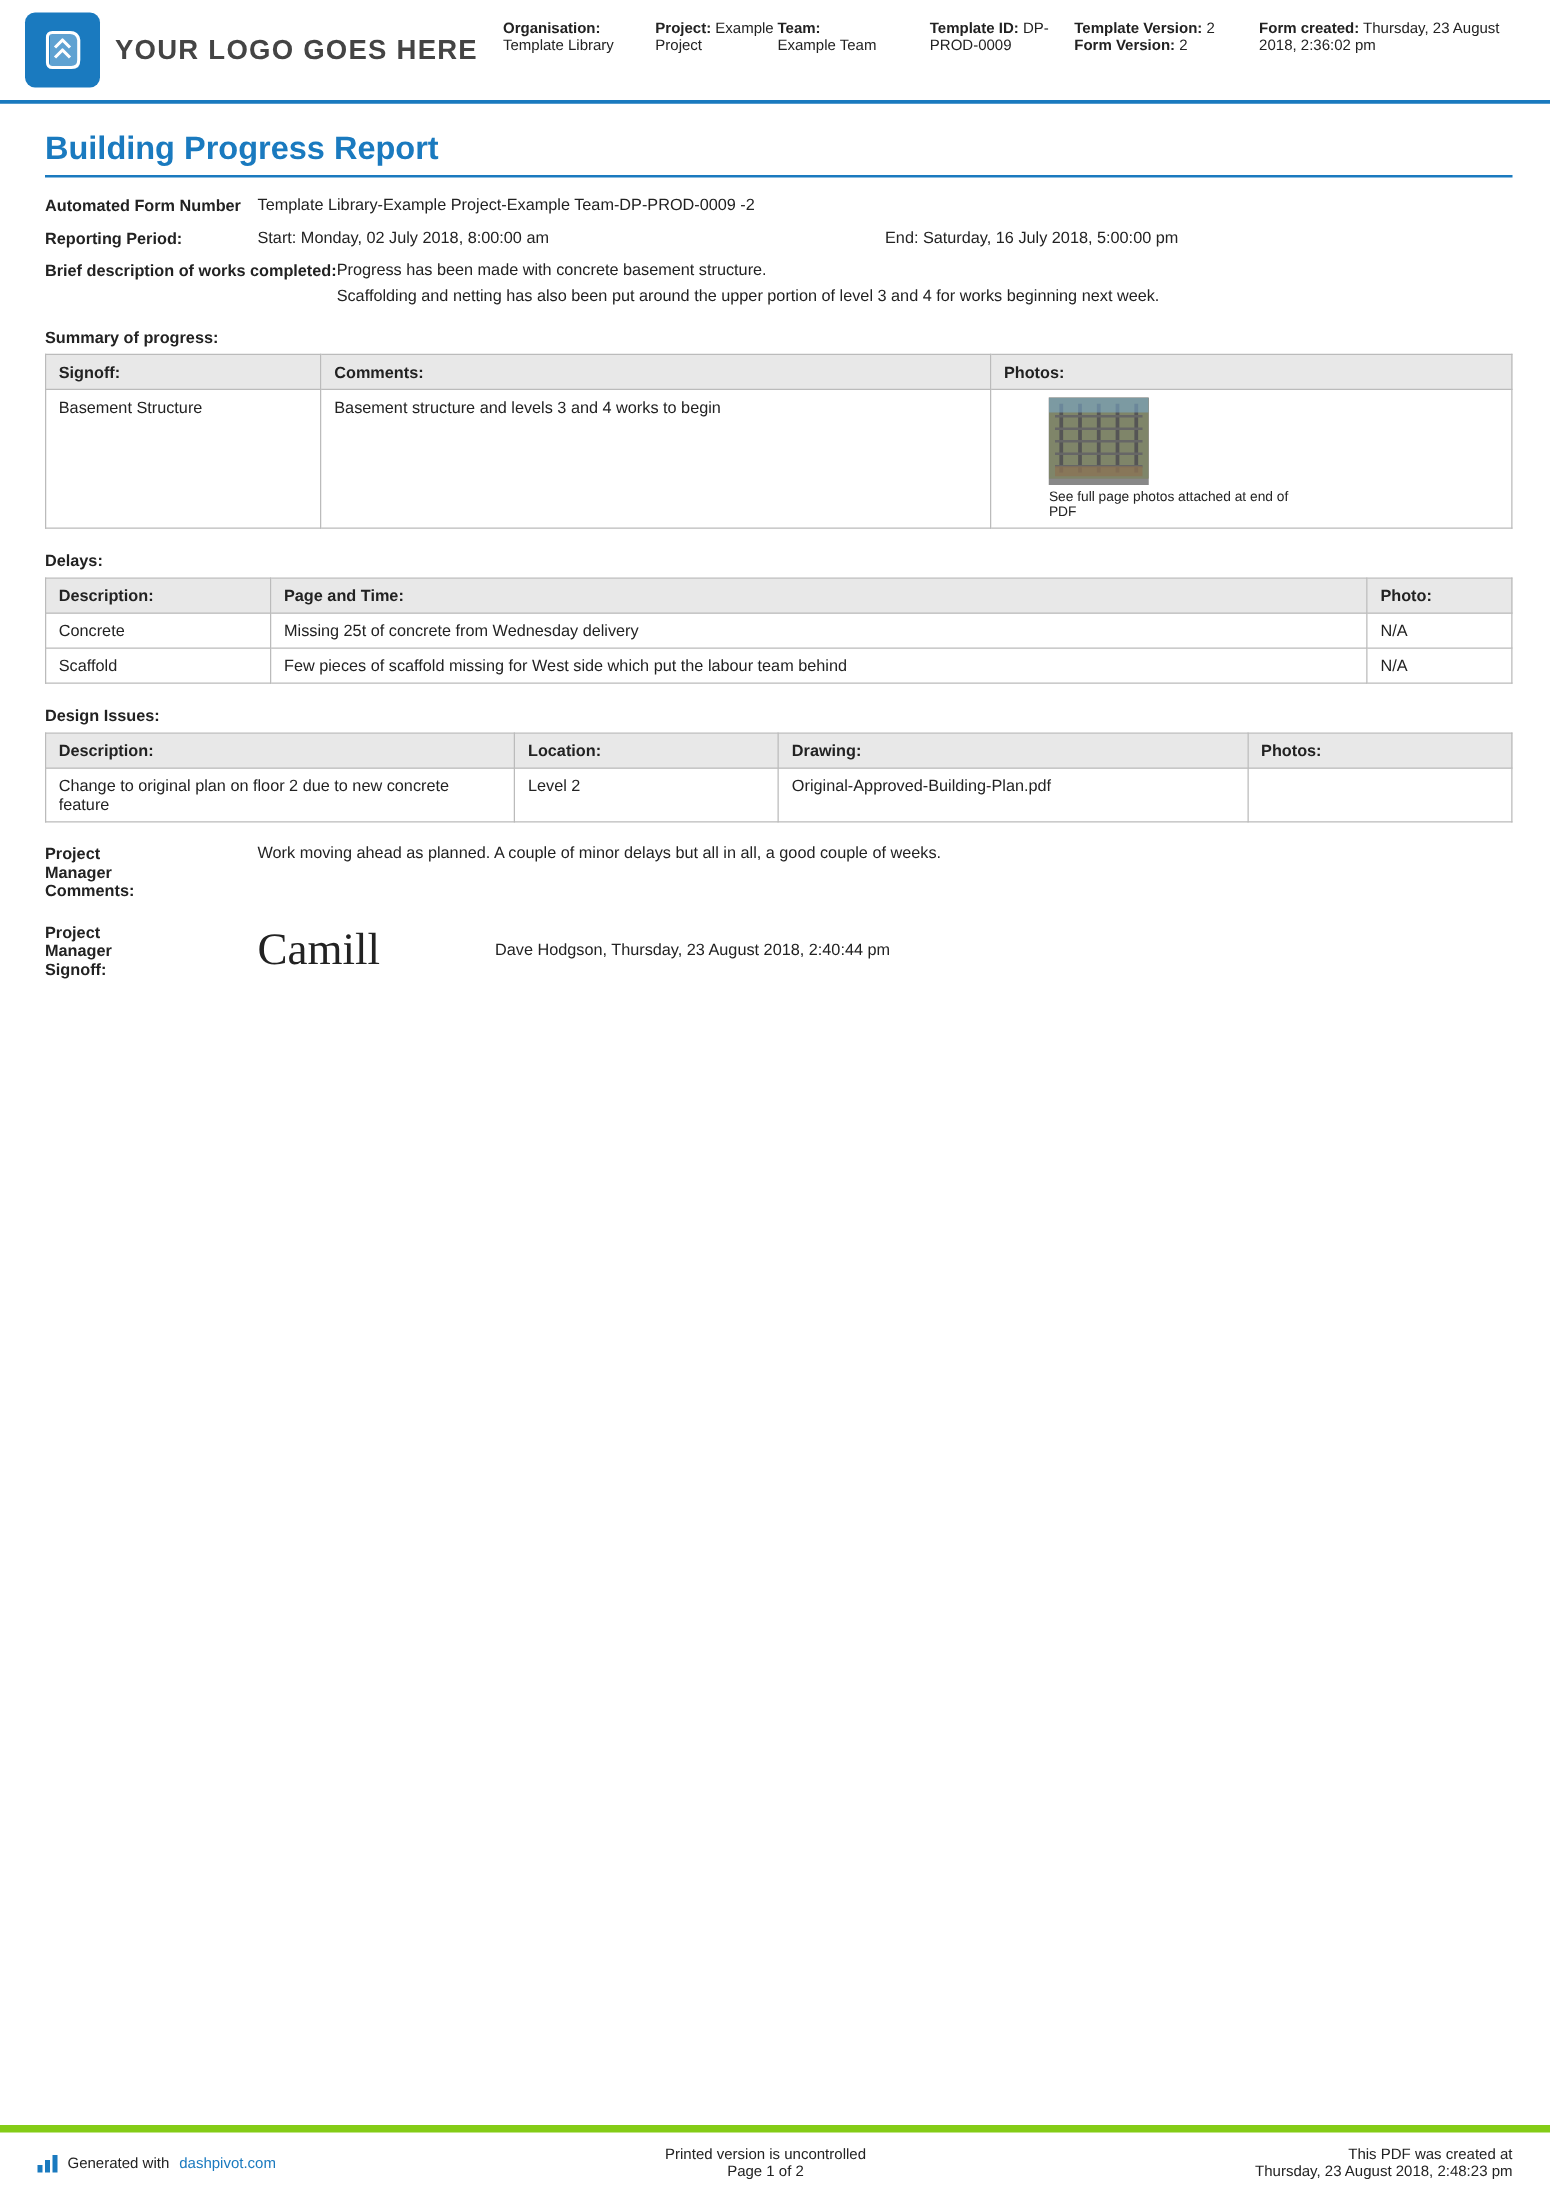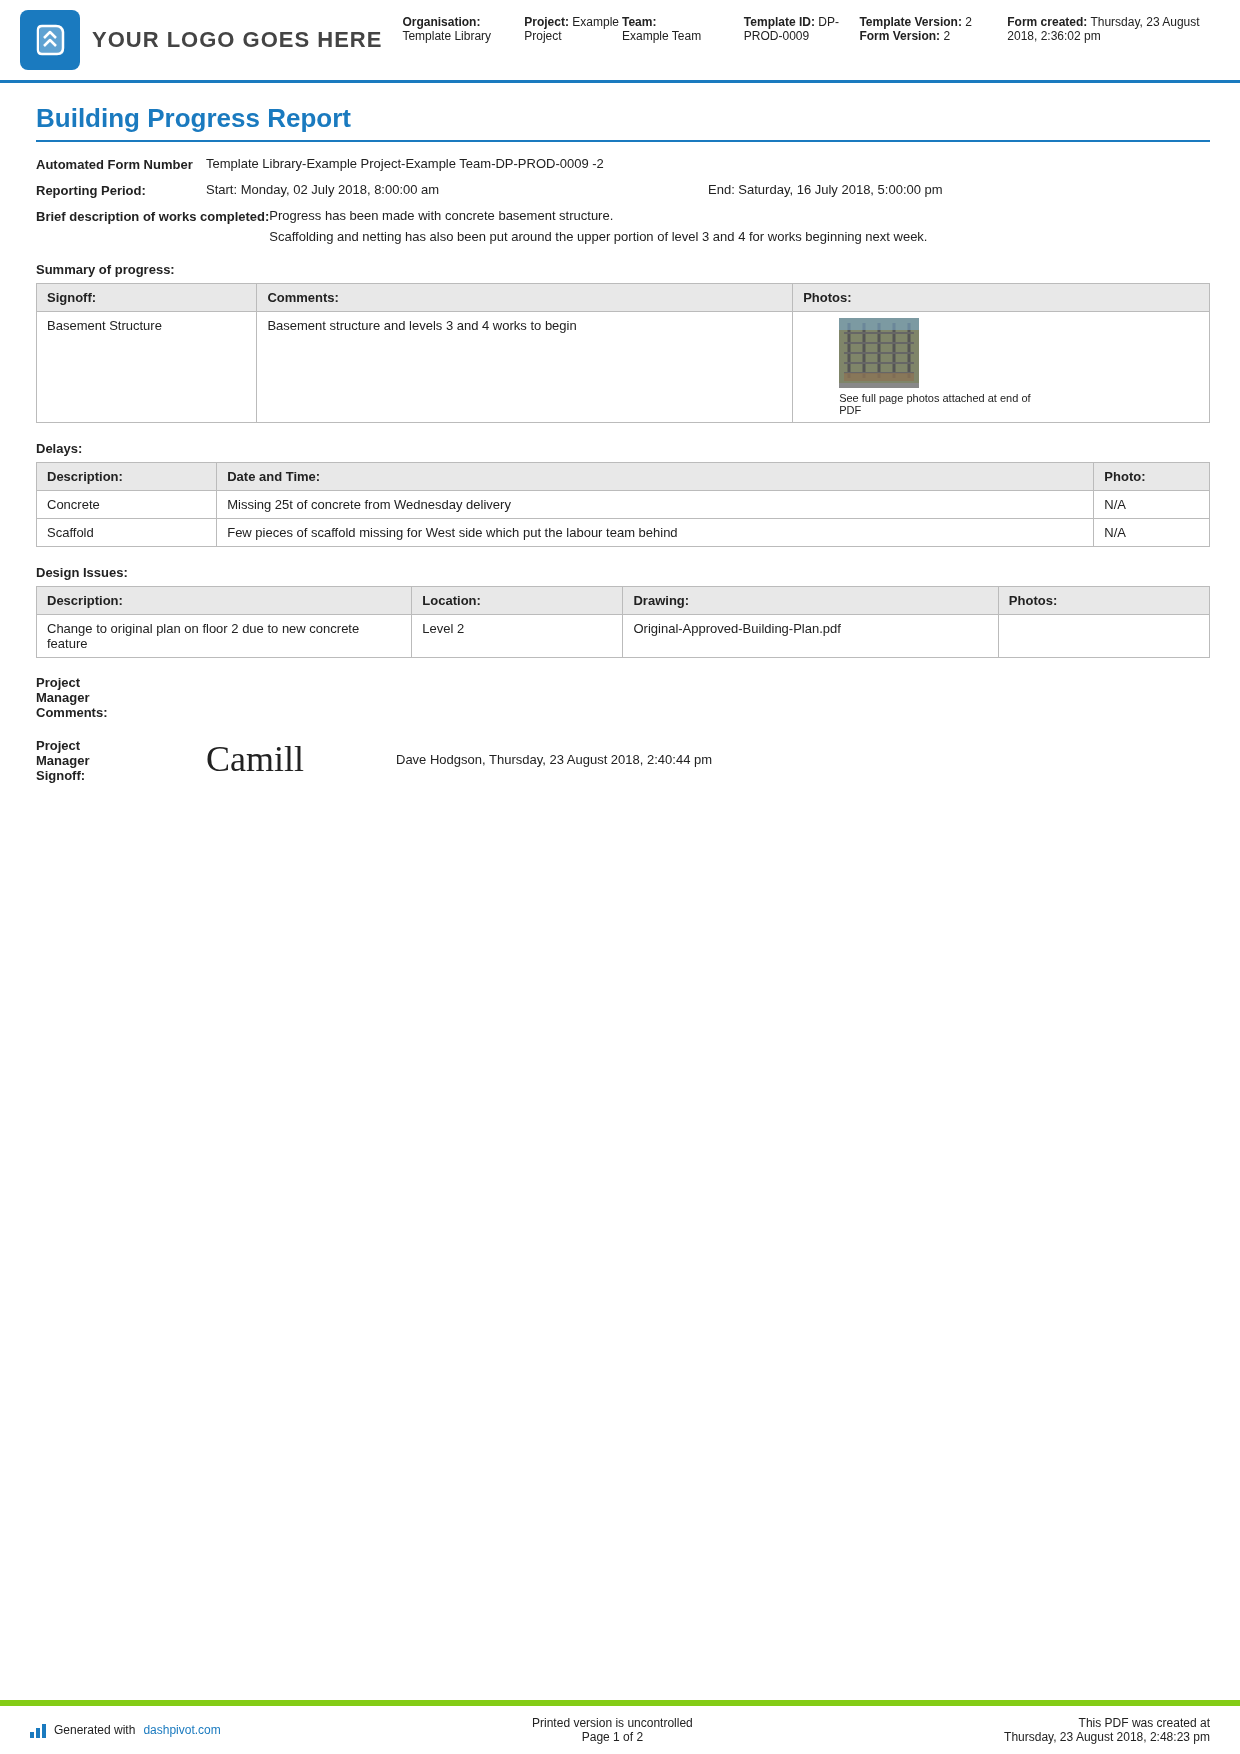--- a/index.html
+++ b/index.html
@@ -323,21 +323,21 @@
           </td>
         </tr>
       </tbody>
     </table>
 
     <div class="section-header">Delays:</div>
     <table>
       <thead>
         <tr>
           <th>Description:</th>
-          <th>Date and Time:</th>
+          <th>Page and Time:</th>
           <th>Photo:</th>
         </tr>
       </thead>
       <tbody>
         <tr>
           <td>Concrete</td>
           <td>Missing 25t of concrete from Wednesday delivery</td>
           <td>N/A</td>
         </tr>
         <tr>
@@ -365,20 +365,21 @@
           <td>Original-Approved-Building-Plan.pdf</td>
           <td></td>
         </tr>
       </tbody>
     </table>
 
     <div class="field-row" style="margin-top:16px;">
       <div class="field-label">
         <span><b>Project<br>Manager<br>Comments:</b></span>
       </div>
+      <div class="field-value">Work moving ahead as planned. A couple of minor delays but all in all, a good couple of weeks.</div>
     </div>
 
     <div class="signoff-row" style="margin-top:18px;">
       <div class="signoff-label">
         <div>Project</div>
         <div>Manager</div>
         <div>Signoff:</div>
       </div>
       <div class="signoff-content">
         <span class="signature">Camill</span>

